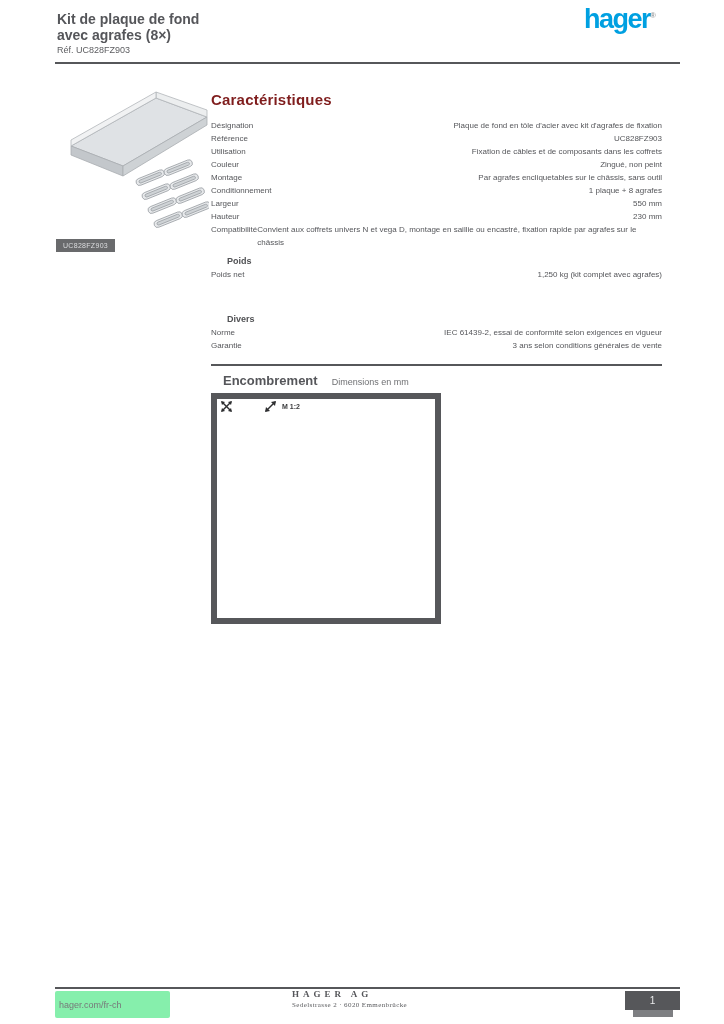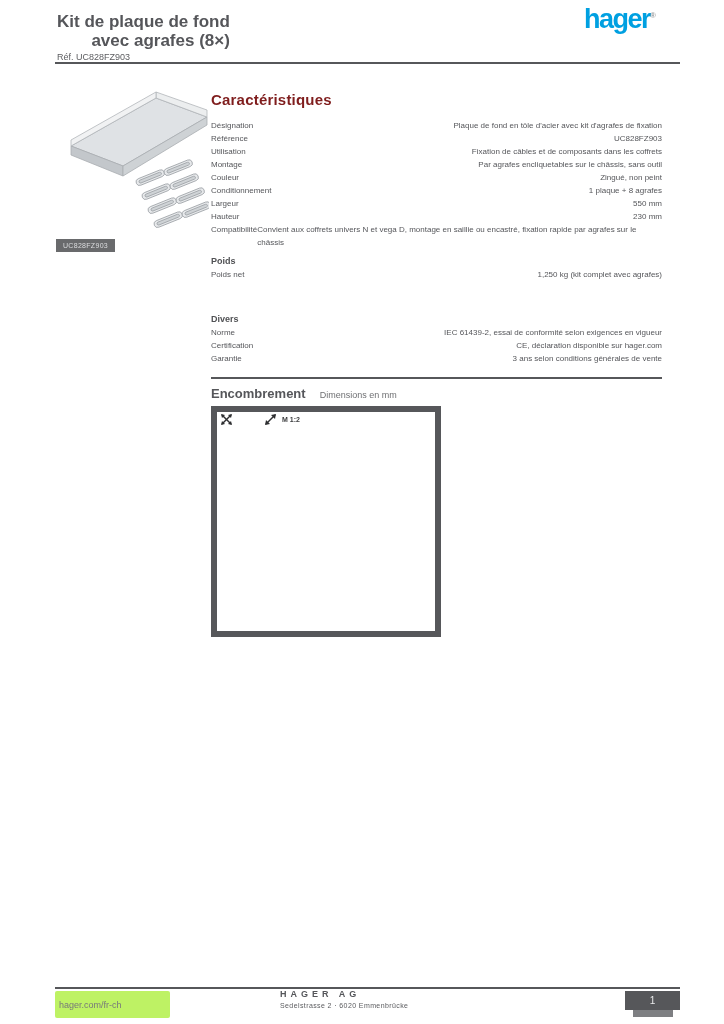--- a/index.html
+++ b/index.html
@@ -1,54 +1,54 @@
 <!DOCTYPE html>
 <html><head>
 <meta charset="utf-8">
 <style>
   html,body{margin:0;padding:0;background:#ffffff;}
   .page{position:relative;width:724px;height:1024px;background:#ffffff;overflow:hidden;
         font-family:"Liberation Sans", sans-serif;color:#56575a;}
   .abs{position:absolute;}
   
   .title{left:57px;top:12px;line-height:1.12;}
-  .t1,.t2{font-size:17px;font-weight:bold;color:#55565a;margin:0;text-align:right;}
+  .t1,.t2{font-size:14px;font-weight:bold;color:#55565a;margin:0;}
   .t3{font-size:9px;color:#5c5d60;margin:2px 0 0 0;}
   .logo{left:584px;top:4px;font-size:27px;font-weight:bold;color:#00a0e1;letter-spacing:-1.5px;}
   .logo sup{font-size:8px;color:#9b9c9e;letter-spacing:0;}
   .rule{height:2px;background:#56575a;}
   .rule1{left:55px;top:62px;width:625px;}
   
   .figure{left:57px;top:84px;}
   .fig-caption{left:56px;top:239px;background:#696a6c;color:#dcdddf;font-size:7px;
                padding:2px 7px;line-height:9px;letter-spacing:.3px;}
   
   .main{left:211px;top:91px;width:451px;}
   .h1{font-size:15px;font-weight:bold;color:#7f1d1d;margin:0 0 11px 0;letter-spacing:.2px;}
   .row{display:flex;justify-content:space-between;font-size:8px;line-height:13px;color:#55565a;}
   .row .lbl{white-space:nowrap;}
   .row .val{text-align:left;}
-  .subhead{font-size:9px;font-weight:bold;color:#505154;margin:7px 0 2px 0;}
+  .subhead{font-size:9px;font-weight:bold;color:#505154;margin:7px 0 2px 16px;}
   .spacer{height:26px;}
   .rule2{margin-top:12px;}
-  .h2line{display:flex;align-items:flex-end;gap:14px;margin-top:7px;}
+  .h2line{display:flex;align-items:flex-end;gap:14px;margin-top:7px;margin-left:12px;}
   .h2{font-size:13px;font-weight:bold;color:#55565a;margin:0;}
   .h2cap{font-size:9px;color:#6f7073;padding-bottom:1px;}
   .diagbox{margin-top:5px;width:218px;height:219px;border:6px solid #56575a;position:relative;}
   .diagicons{position:absolute;left:4px;top:2px;display:flex;align-items:center;gap:4px;}
   .dicon{width:11px;height:11px;display:inline-block;}
   .dicon svg{display:block;}
   .scale{font-size:7px;color:#3a3b3d;font-weight:bold;margin-left:2px;}
   .gap36{width:25px;}
   
   .rulef{left:55px;top:987px;width:625px;}
-  .flink{left:55px;top:991px;width:115px;height:27px;background:#bef264;border-radius:2px;
+  .flink{left:55px;top:991px;width:115px;height:27px;background:#86efac;border-radius:2px;
          display:flex;align-items:center;padding-left:4px;box-sizing:border-box;}
   .flink a{font-size:9px;color:#77787a;text-decoration:none;}
-  .fmid{left:280px;top:989px;line-height:11px;}
+  .fmid{left:292px;top:989px;line-height:11px;font-family:Liberation Serif, serif;}
   .fmid .c1{font-size:9px;font-weight:bold;letter-spacing:4px;color:#55565a;}
   .fmid .c2{font-size:7px;color:#5a5b5e;letter-spacing:.4px;}
   .fpage{left:625px;top:991px;width:55px;height:19px;background:#56575a;color:#e9eaeb;
          font-size:10px;display:flex;align-items:center;justify-content:center;}
   .fpage2{left:633px;top:1010px;width:40px;height:7px;background:#7e7f82;}
 </style>
 </head>
 <body>
 
 <div class="page">
@@ -117,28 +117,28 @@
         </div>
         <div class="row">
           <span class="lbl">Référence</span>
           <span class="val">UC828FZ903</span>
         </div>
         <div class="row">
           <span class="lbl">Utilisation</span>
           <span class="val">Fixation de câbles et de composants dans les coffrets</span>
         </div>
         <div class="row">
+          <span class="lbl">Couleur</span>
+          <span class="val">Zingué, non peint</span>
+        </div>
+        <div class="row">
           <span class="lbl">Montage</span>
           <span class="val">Par agrafes encliquetables sur le châssis, sans outil</span>
         </div>
         <div class="row">
-          <span class="lbl">Couleur</span>
-          <span class="val">Zingué, non peint</span>
-        </div>
-        <div class="row">
           <span class="lbl">Conditionnement</span>
           <span class="val">1 plaque + 8 agrafes</span>
         </div>
       </div>
     <div>
         <div class="row">
           <span class="lbl">Largeur</span>
           <span class="val">550 mm</span>
         </div>
         <div class="row">
@@ -156,24 +156,20 @@
           <span class="lbl">Poids net</span>
           <span class="val">1,250 kg (kit complet avec agrafes)</span>
         </div>
       </div>
     <div class="spacer"></div>
     <div class="subhead">Divers</div>
     <div>
         <div class="row">
           <span class="lbl">Norme</span>
           <span class="val">IEC 61439-2, essai de conformité selon exigences en vigueur</span>
-        </div>
-        <div class="row">
-          <span class="lbl">Certification</span>
-          <span class="val">CE, déclaration disponible sur hager.com</span>
         </div>
         <div class="row">
           <span class="lbl">Garantie</span>
           <span class="val">3 ans selon conditions générales de vente</span>
         </div>
       </div>
     <div class="rule rule2"></div>
 
     <div class="h2line">
       <h2 class="h2">Encombrement</h2>

